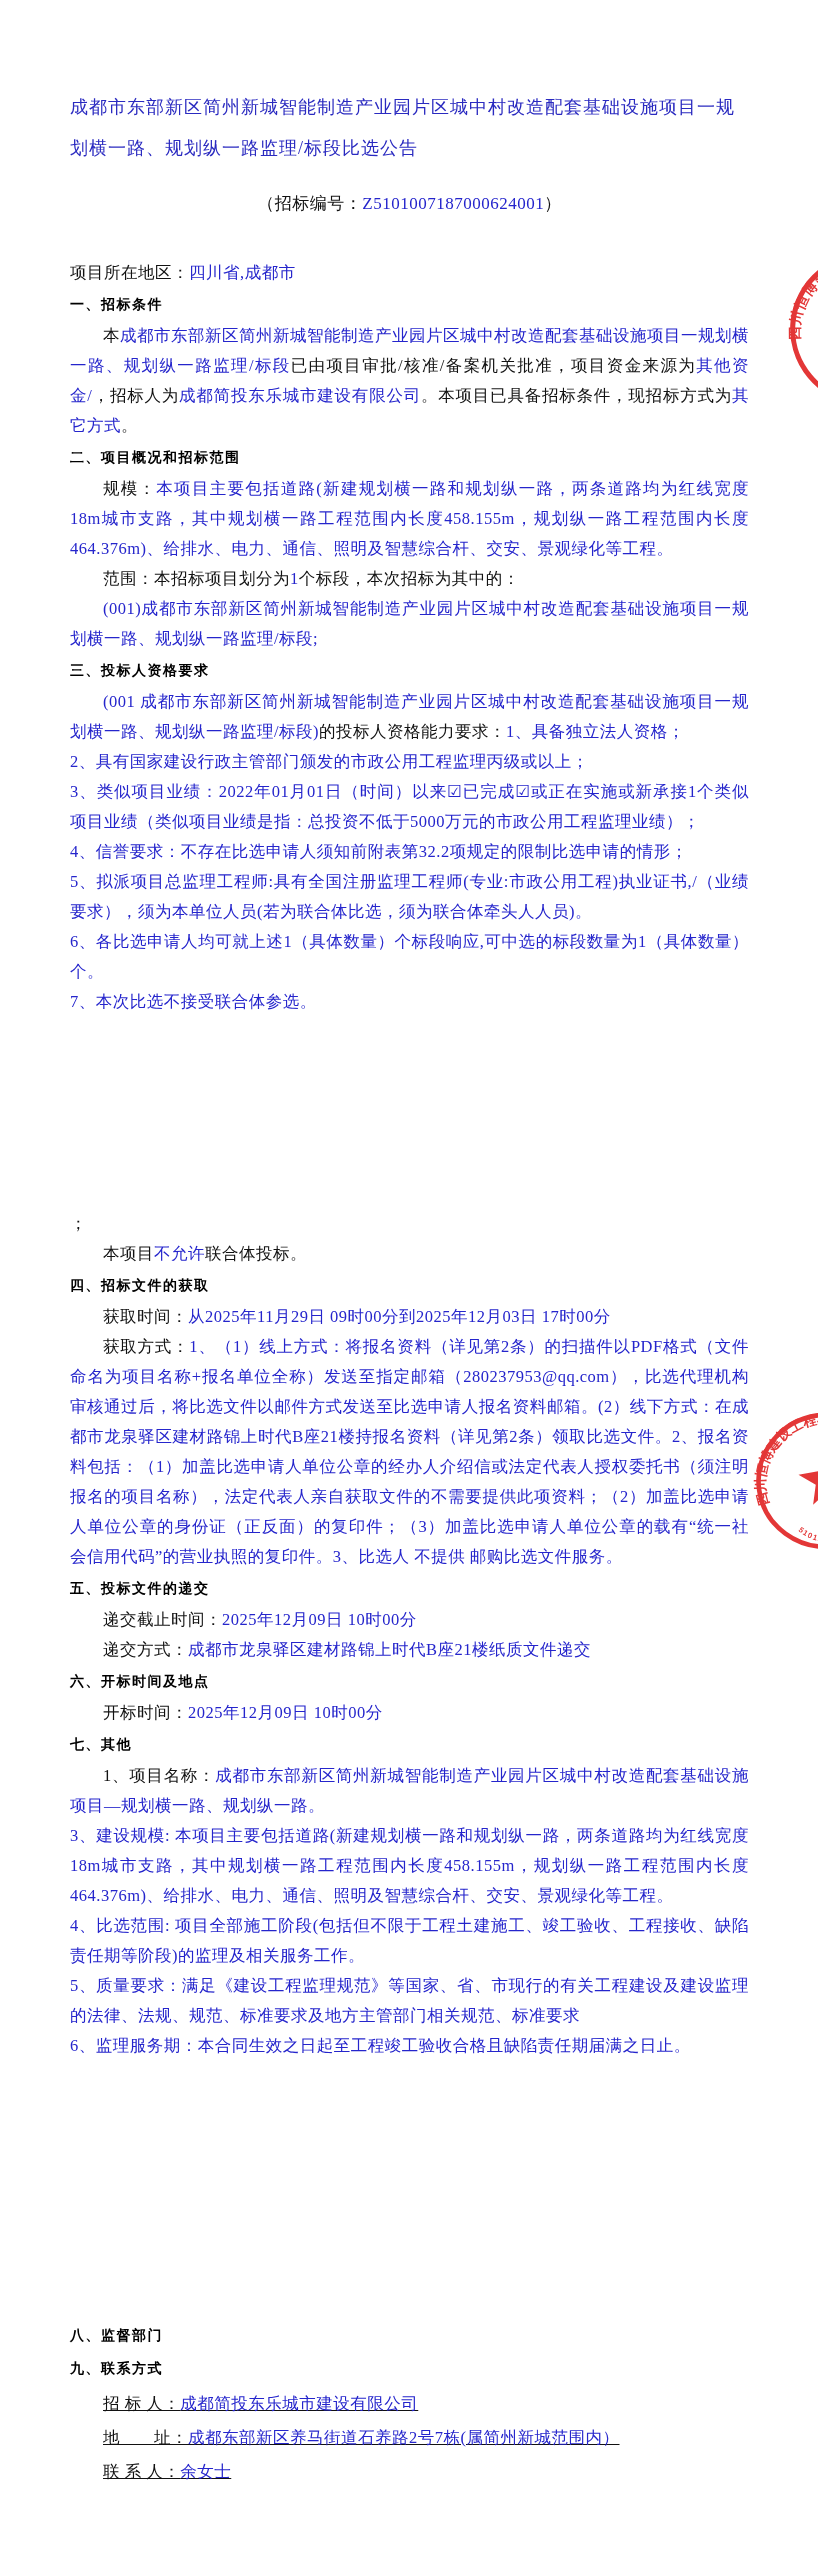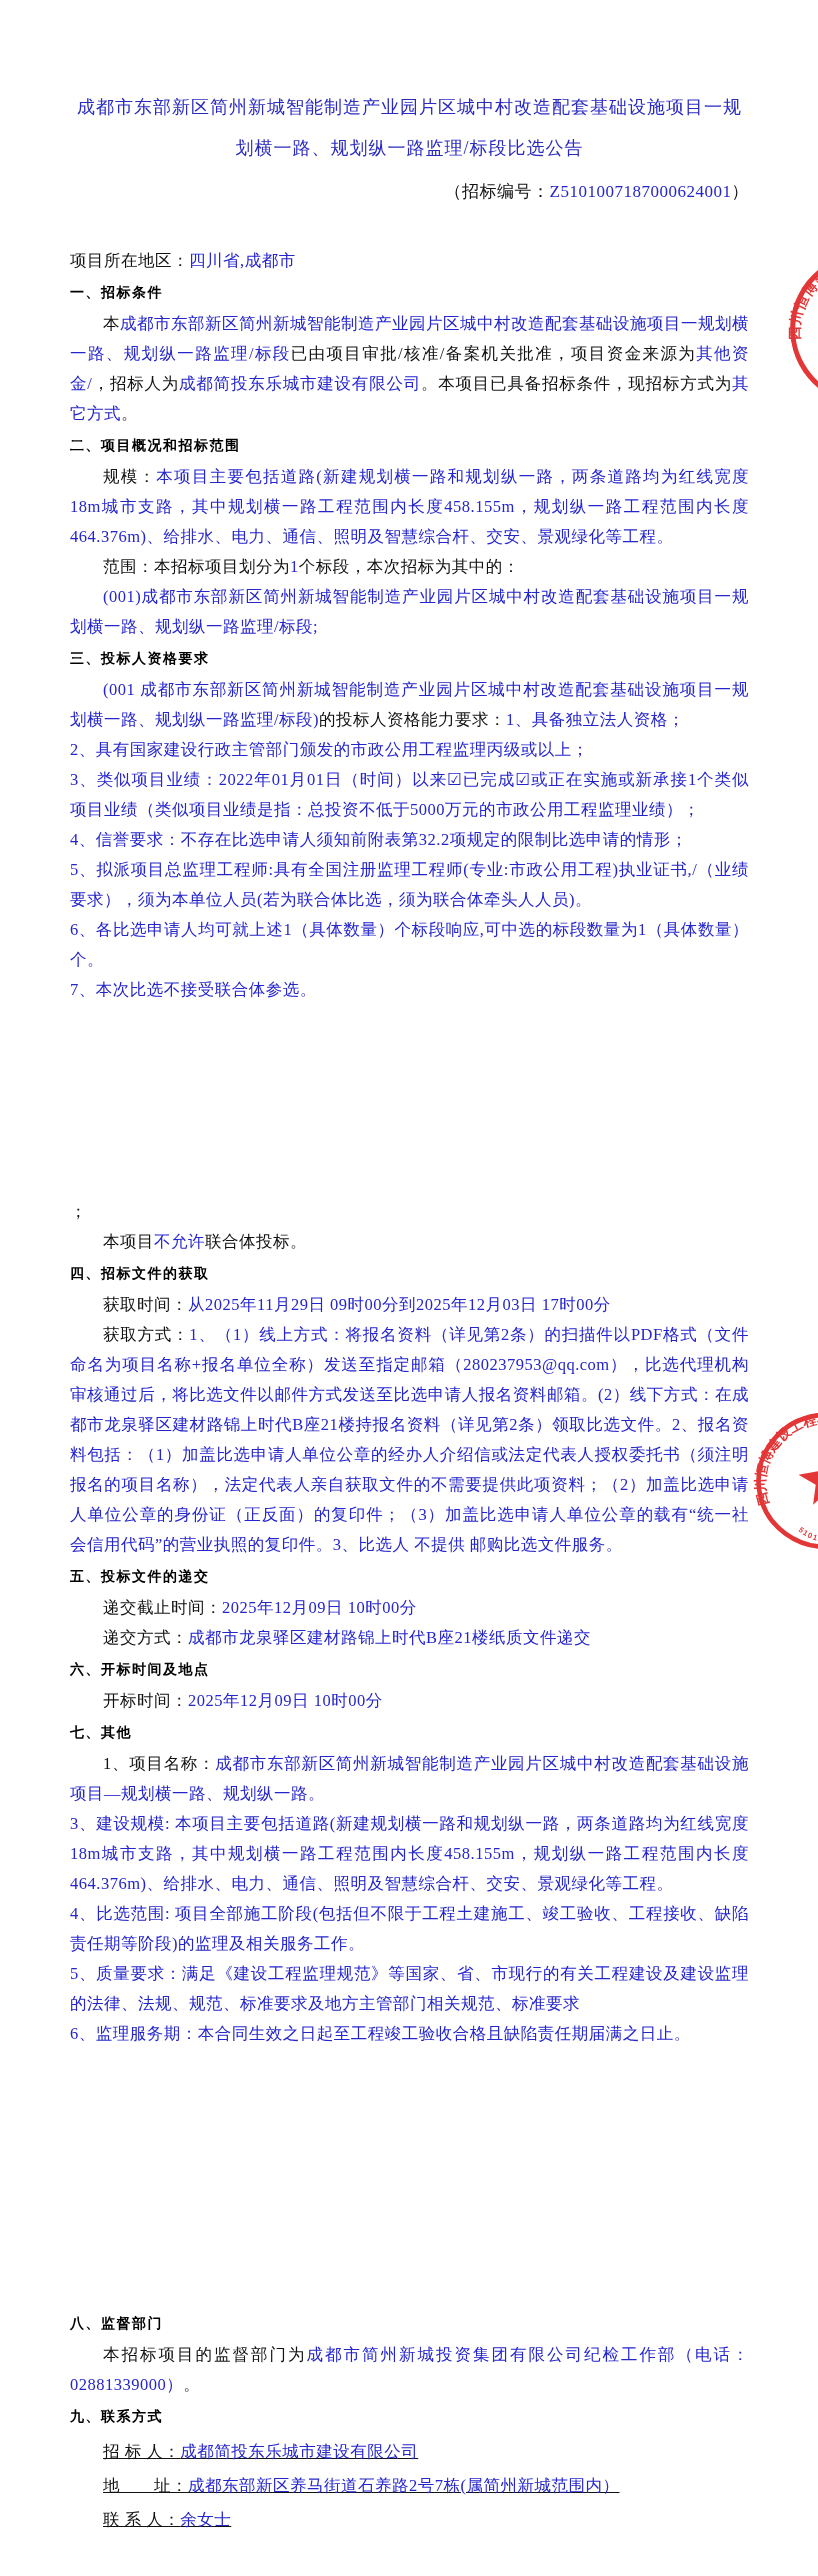--- a/index.html
+++ b/index.html
@@ -1,20 +1,20 @@
 <!DOCTYPE html>
 <html style="font-size:8.2px"><head>
 <meta charset="utf-8">
 <style>
   html,body{margin:0;padding:0;background:#ffffff;}
   .page{position:relative;width:818px;height:3468px;background:#ffffff;overflow:hidden;
         font-family:"Liberation Serif","DejaVu Serif",serif;color:#121212;}
   .content{padding:87px 69px 0 70px;font-size:16.5px;line-height:30px;text-align:justify;letter-spacing:0.5px;}
-  .title{font-size:18px;line-height:41px;text-align:center;color:#2a2ac0;letter-spacing:1px;}
-  .refline{text-align:right;font-size:17px;line-height:30px;margin-top:8px;}
+  .title{font-size:18px;line-height:41px;text-align:left;color:#2a2ac0;letter-spacing:1px;}
+  .refline{text-align:center;font-size:17px;line-height:30px;margin-top:20px;}
   .region{margin-top:39px;}
   .h{font-family:"Liberation Sans","DejaVu Sans",sans-serif;font-weight:bold;font-size:14px;
      line-height:33px;color:#000;letter-spacing:1.5px;margin:0;text-align:left;}
   p{margin:0;}
   .ind{text-indent:2em;}
   .b{color:#2525cc;}
   .k{color:#121212;}
   .bi{color:#2525cc;}
   .gap-a{height:192px;}
   .gap-b{height:258px;}
@@ -73,21 +73,20 @@
     <p class="h">七、其他</p>
     <p class="ind"><span class="k">1、项目名称：</span><span class="b">成都市东部新区简州新城智能制造产业园片区城中村改造配套基础设施项目—规划横一路、规划纵一路。</span></p>
     <p class="b">3、建设规模: 本项目主要包括道路(新建规划横一路和规划纵一路，两条道路均为红线宽度18m城市支路，其中规划横一路工程范围内长度458.155m，规划纵一路工程范围内长度464.376m)、给排水、电力、通信、照明及智慧综合杆、交安、景观绿化等工程。</p>
     <p class="b">4、比选范围: 项目全部施工阶段(包括但不限于工程土建施工、竣工验收、工程接收、缺陷责任期等阶段)的监理及相关服务工作。</p>
     <p class="b">5、质量要求：满足《建设工程监理规范》等国家、省、市现行的有关工程建设及建设监理的法律、法规、规范、标准要求及地方主管部门相关规范、标准要求</p>
     <p class="b">6、监理服务期：本合同生效之日起至工程竣工验收合格且缺陷责任期届满之日止。</p>
 
     <div class="gap-b"></div>
 
     <p class="h">八、监督部门</p>
-    <p class="ind"><span class="k">本招标项目的监督部门为</span><span class="b">成都市简州新城投资集团有限公司纪检工作部（电话：02881339000）</span><span class="k">。</span></p>
 
     <p class="h">九、联系方式</p>
 
     <div>
       <p class="crow"><span class="k">招 标 人：</span><span class="b">成都简投东乐城市建设有限公司</span></p>
       <p class="crow"><span class="k">地　　址：</span><span class="b">成都东部新区养马街道石养路2号7栋(属简州新城范围内）</span></p>
       <p class="crow"><span class="k">联 系 人：</span><span class="b">余女士</span></p>
 
     </div>
 

